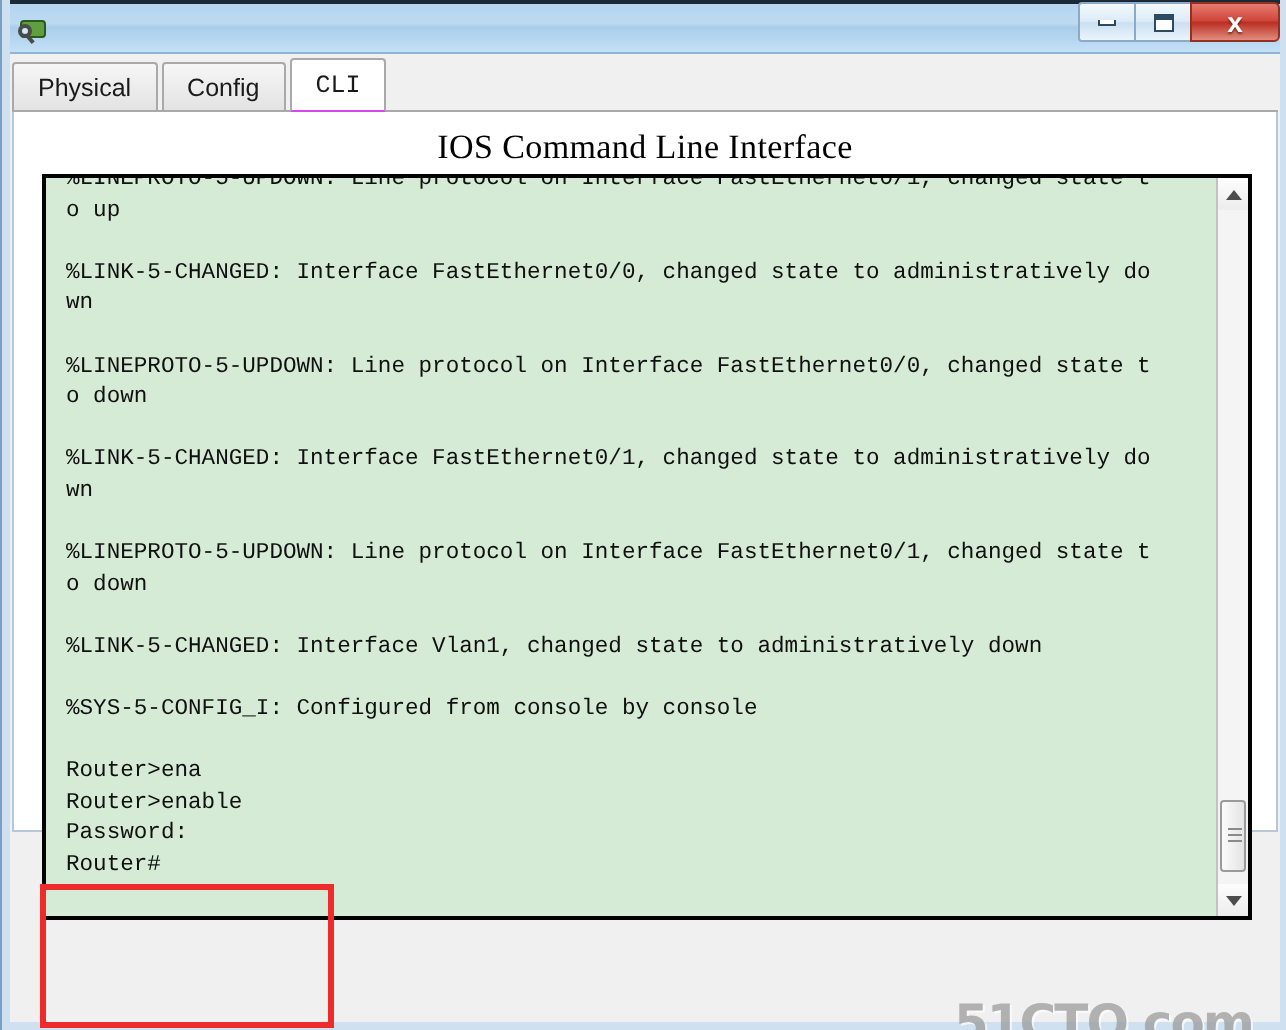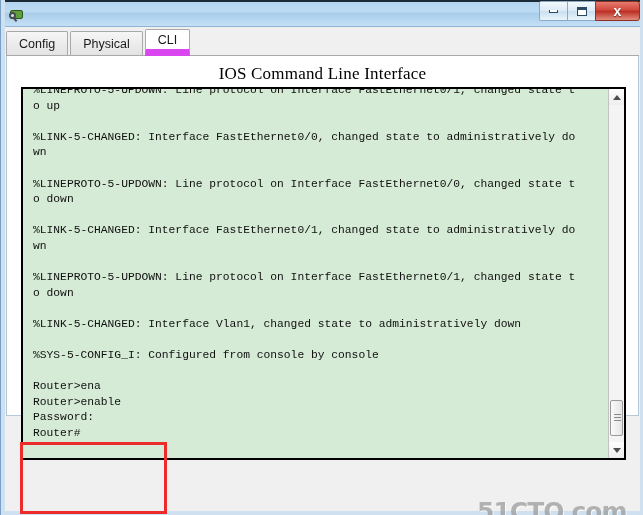--- a/index.html
+++ b/index.html
@@ -110,21 +110,22 @@
     border-bottom: none;
     margin-right: 2px;
     border-radius: 2px 2px 0 0;
     position: relative;
   }
   .tab.active {
     background: #ffffff;
     height: 27px;
     z-index: 2;
     margin-bottom: -1px;
-    border-bottom: 7px solid #d946ef;
+    border-bottom: 1px solid #d946ef;
+    font-family: Liberation Mono, monospace;
   }
 
   
   .panel {
     position: absolute; left: 5px; top: 56px;
     width: 633px; height: 360px;
     background: #ffffff;
     border: 1px solid #b6c8d8;
     border-top: none;
   }
@@ -261,24 +262,24 @@
         <div class="maxbox">
           <div class="maxbox-inner"></div>
         </div>
       </div>
       <div class="win-btn close">x</div>
     </div>
   </div>
 
   <div class="tabstrip">
     <div class="tab">
+      <span>Physical</span>
+    </div>
+    <div class="tab">
       <span>Config</span>
-    </div>
-    <div class="tab">
-      <span>Physical</span>
     </div>
     <div class="tab active">
       <span>CLI</span>
     </div>
   </div>
 
   <div class="panel">
 
     <div class="panel-title">IOS Command Line Interface</div>
 

